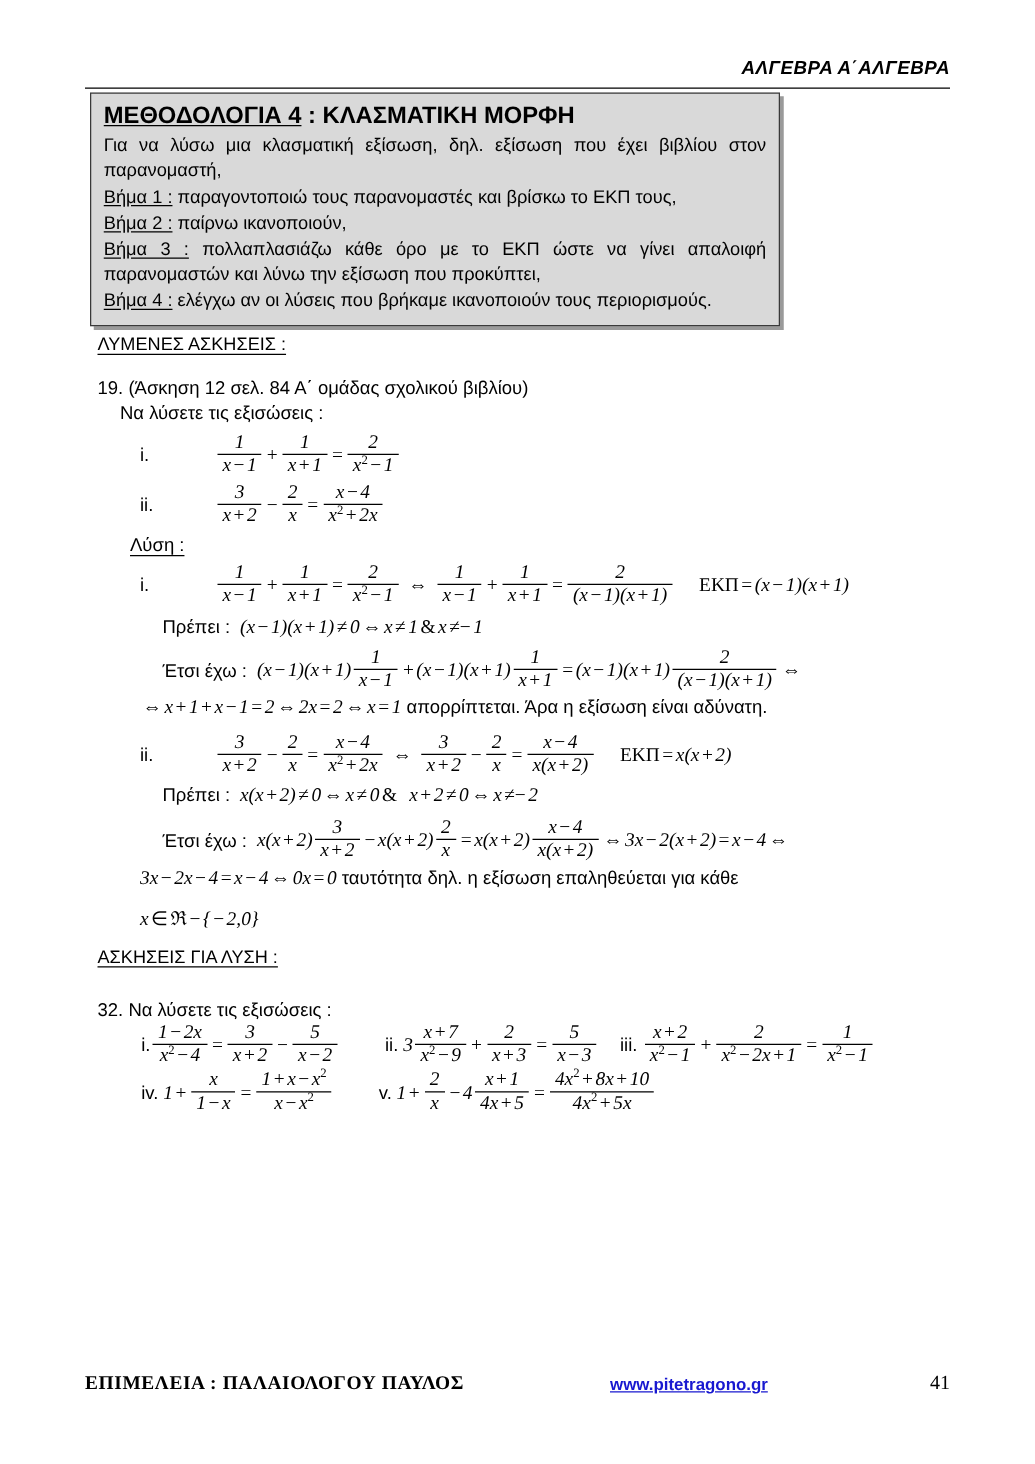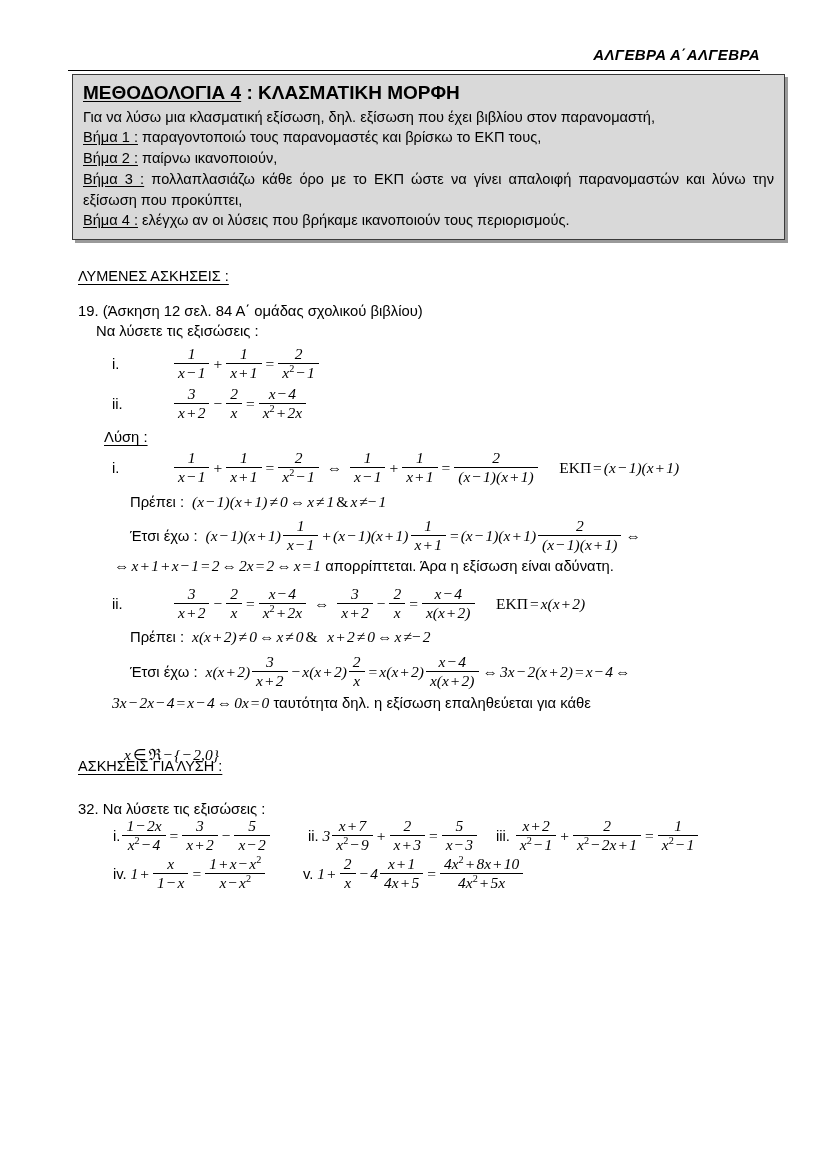--- a/index.html
+++ b/index.html
@@ -46,21 +46,21 @@
     width: 692px;
     height: 1px;
     background: #000;
   }
 
   
   .method-box {
     position: absolute;
     left: 72px;
     top: 74px;
-    width: 713px;
+    width: 552px;
     box-sizing: border-box;
     background: #d9d9d9;
     border: 1px solid #3a3a3a;
     box-shadow: 3px 3px 0 0 #9a9a9a;
     padding: 6px 10px 8px 10px;
   }
   .method-title {
     font-size: 19px;
     font-weight: bold;
     line-height: 1.25;
@@ -327,21 +327,21 @@
           <span class="num">x<span class="op">−</span>4</span>
           <span class="den">x(x<span class="op">+</span>2)</span>
         </span><span class="op">⇔</span>3x<span class="op">−</span>2(x<span class="op">+</span>2)<span class="op">=</span>x<span class="op">−</span>4<span class="op">⇔</span></span>
   </div>
 
   <div class="blk" style="left:112px; top:693px;">
     <span class="m">3x<span class="op">−</span>2x<span class="op">−</span>4<span class="op">=</span>x<span class="op">−</span>4<span class="op">⇔</span>0x<span class="op">=</span>0</span>
     <span class="gk">ταυτότητα δηλ. η εξίσωση επαληθεύεται για κάθε</span>
   </div>
 
-  <div class="blk" style="left:112px; top:745px;margin-left:12px;">
+  <div class="blk" style="left:112px; top:726px;">
     <span class="m">x<span class="op">∈</span><span class="up">ℜ</span><span class="op">−</span>{<span class="op">−</span>2,0}</span>
   </div>
 
   <div class="sec-heading" style="left:78px; top:758px;">ΑΣΚΗΣΕΙΣ ΓΙΑ ΛΥΣΗ :</div>
 
   <div class="blk" style="left:78px; top:800px;">
     <span>32.</span>
     <span>Να λύσετε τις εξισώσεις :</span>
   </div>
 
@@ -400,14 +400,19 @@
           <span class="den">x</span>
         </span><span class="op">−</span>4<span class="frac">
           <span class="num">x<span class="op">+</span>1</span>
           <span class="den">4x<span class="op">+</span>5</span>
         </span><span class="op">=</span><span class="frac">
           <span class="num">4x<sup class="ex">2</sup><span class="op">+</span>8x<span class="op">+</span>10</span>
           <span class="den">4x<sup class="ex">2</sup><span class="op">+</span>5x</span>
         </span></span>
   </div>
 
+  <div class="footer">
+    <span class="footer-author">ΕΠΙΜΕΛΕΙΑ :  ΠΑΛΑΙΟΛΟΓΟΥ ΠΑΥΛΟΣ</span>
+    <a class="footer-link" href="#">www.pitetragono.gr</a>
+    <span class="footer-page">41</span>
+  </div>
 
 </div>
 
 </body></html>

